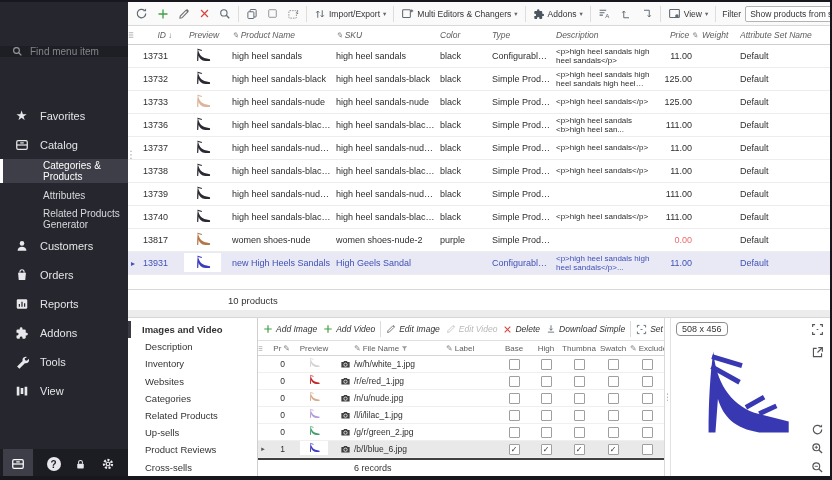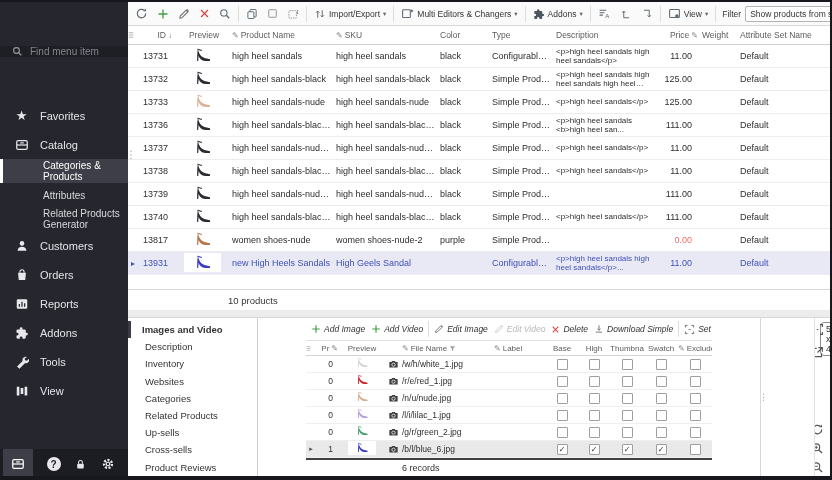--- a/index.html
+++ b/index.html
@@ -39,42 +39,42 @@
   .chev { font-size:6.5px; color:#666; }
   .icx { display:inline-flex; align-items:center; justify-content:center; }
   .fselect { display:inline-flex; align-items:center; justify-content:space-between; width:162px; height:16px;
              border:1px solid #b3b3b3; border-radius:2px; background:#fff; padding:0 4px; cursor:pointer; gap:4px; }
   .fselect span:first-child { overflow:hidden; text-overflow:ellipsis; }
 
   
   .pgrid { height:284px; display:flex; flex-direction:column; flex:none; position:relative; }
   .pgrid-head, .prow { display:grid; grid-template-columns:10px 38px 56px 104px 104px 52px 64px 100px 46px 38px 72px; align-items:center; }
   .pgrid-head { height:19px; color:#5d5d5d; font-size:8.5px; border-bottom:1px solid #cfcfcf; flex:none; }
-  .pgrid-head .h { display:flex; align-items:center; gap:2px; overflow:hidden; }
+  .pgrid-head .h { display:flex; align-items:center; gap:2px; overflow:hidden;font-style:italic; }
   .pencil { color:#8a8a8a; font-size:8px; }
   .sorticon { color:#777; font-size:8px; }
   .prow { height:23px; border-bottom:1px solid #ededed; font-size:9px; color:#2e2e2e; cursor:pointer; }
   .prow .c { overflow:hidden; white-space:nowrap; text-overflow:ellipsis; padding-right:4px; }
   .prow .gut { font-size:8px; color:#555; text-align:center; padding:0; }
   .prow .id { text-align:right; padding-right:8px; }
   .prow .price { text-align:right; padding-right:10px; }
   .prow .desc { font-size:8px; white-space:normal; line-height:1.15; display:-webkit-box; -webkit-line-clamp:2; -webkit-box-orient:vertical; }
   .prow.selected { background:#e9e9f6; }
   .prow.selected .c { color:#3f51b5; }
   .prow .price.red { color:#ef6a6a; }
   .prevbox { display:inline-flex; align-items:center; justify-content:center; }
   .prow.selected .prevbox { background:#fff; padding:0 9px; }
   .pgrid-footer { margin-top:auto; border-top:1px solid #d8d8d8; height:21px; display:flex; align-items:center;
                   padding-left:100px; font-size:9.5px; color:#333; flex:none; }
   .lhandle { position:absolute; left:-2px; top:44%; color:#9a9aa5; font-size:10px; line-height:8px; }
 
   .hsplit { height:8px; background:#ececec; border-bottom:1px solid #d6d6d6; flex:none; }
 
   
-  .bottom { flex:1; display:flex; min-height:0;gap:48px; }
+  .bottom { flex:1; display:flex; min-height:0; }
   .tabs { width:130px; border-right:1px solid #cfcfcf; padding-top:3px; flex:none; }
   .tab { height:17.2px; display:flex; align-items:center; padding-left:14px; font-size:9.5px; color:#333;
          border-left:3px solid transparent; cursor:pointer; }
   .tab.active { font-weight:bold; border-left:3px solid #3a3a44; padding-left:11px; }
 
   .dpanel { width:406px; display:flex; flex-direction:column; flex:none; min-width:0; }
   .toolbar2 { height:23px; border-bottom:1px solid #e0e0e0; display:flex; align-items:center; padding:0 2px;
               font-size:8.5px; color:#333; white-space:nowrap; overflow:hidden; flex:none; }
   .toolbar2 .tbtn { padding:2px 3px;font-style:italic; }
   .toolbar2 .disabled .lbl { color:#b8b8b8; }
@@ -641,25 +641,25 @@
 
           <div class="tab">
             <span>Related Products</span>
           </div>
 
           <div class="tab">
             <span>Up-sells</span>
           </div>
 
           <div class="tab">
+            <span>Product Reviews</span>
+          </div>
+
+          <div class="tab">
             <span>Cross-sells</span>
-          </div>
-
-          <div class="tab">
-            <span>Product Reviews</span>
           </div>
         </div>
 
       <div class="dpanel">
         <div class="toolbar2">
           <span class="tbtn">
             <svg width="10" height="10" viewBox="0 0 16 16">
                 <path d="M8 2v12M2 8h12" stroke="#43a047" stroke-width="1.9"></path>
               </svg>
             <span class="lbl">Add Image</span>

